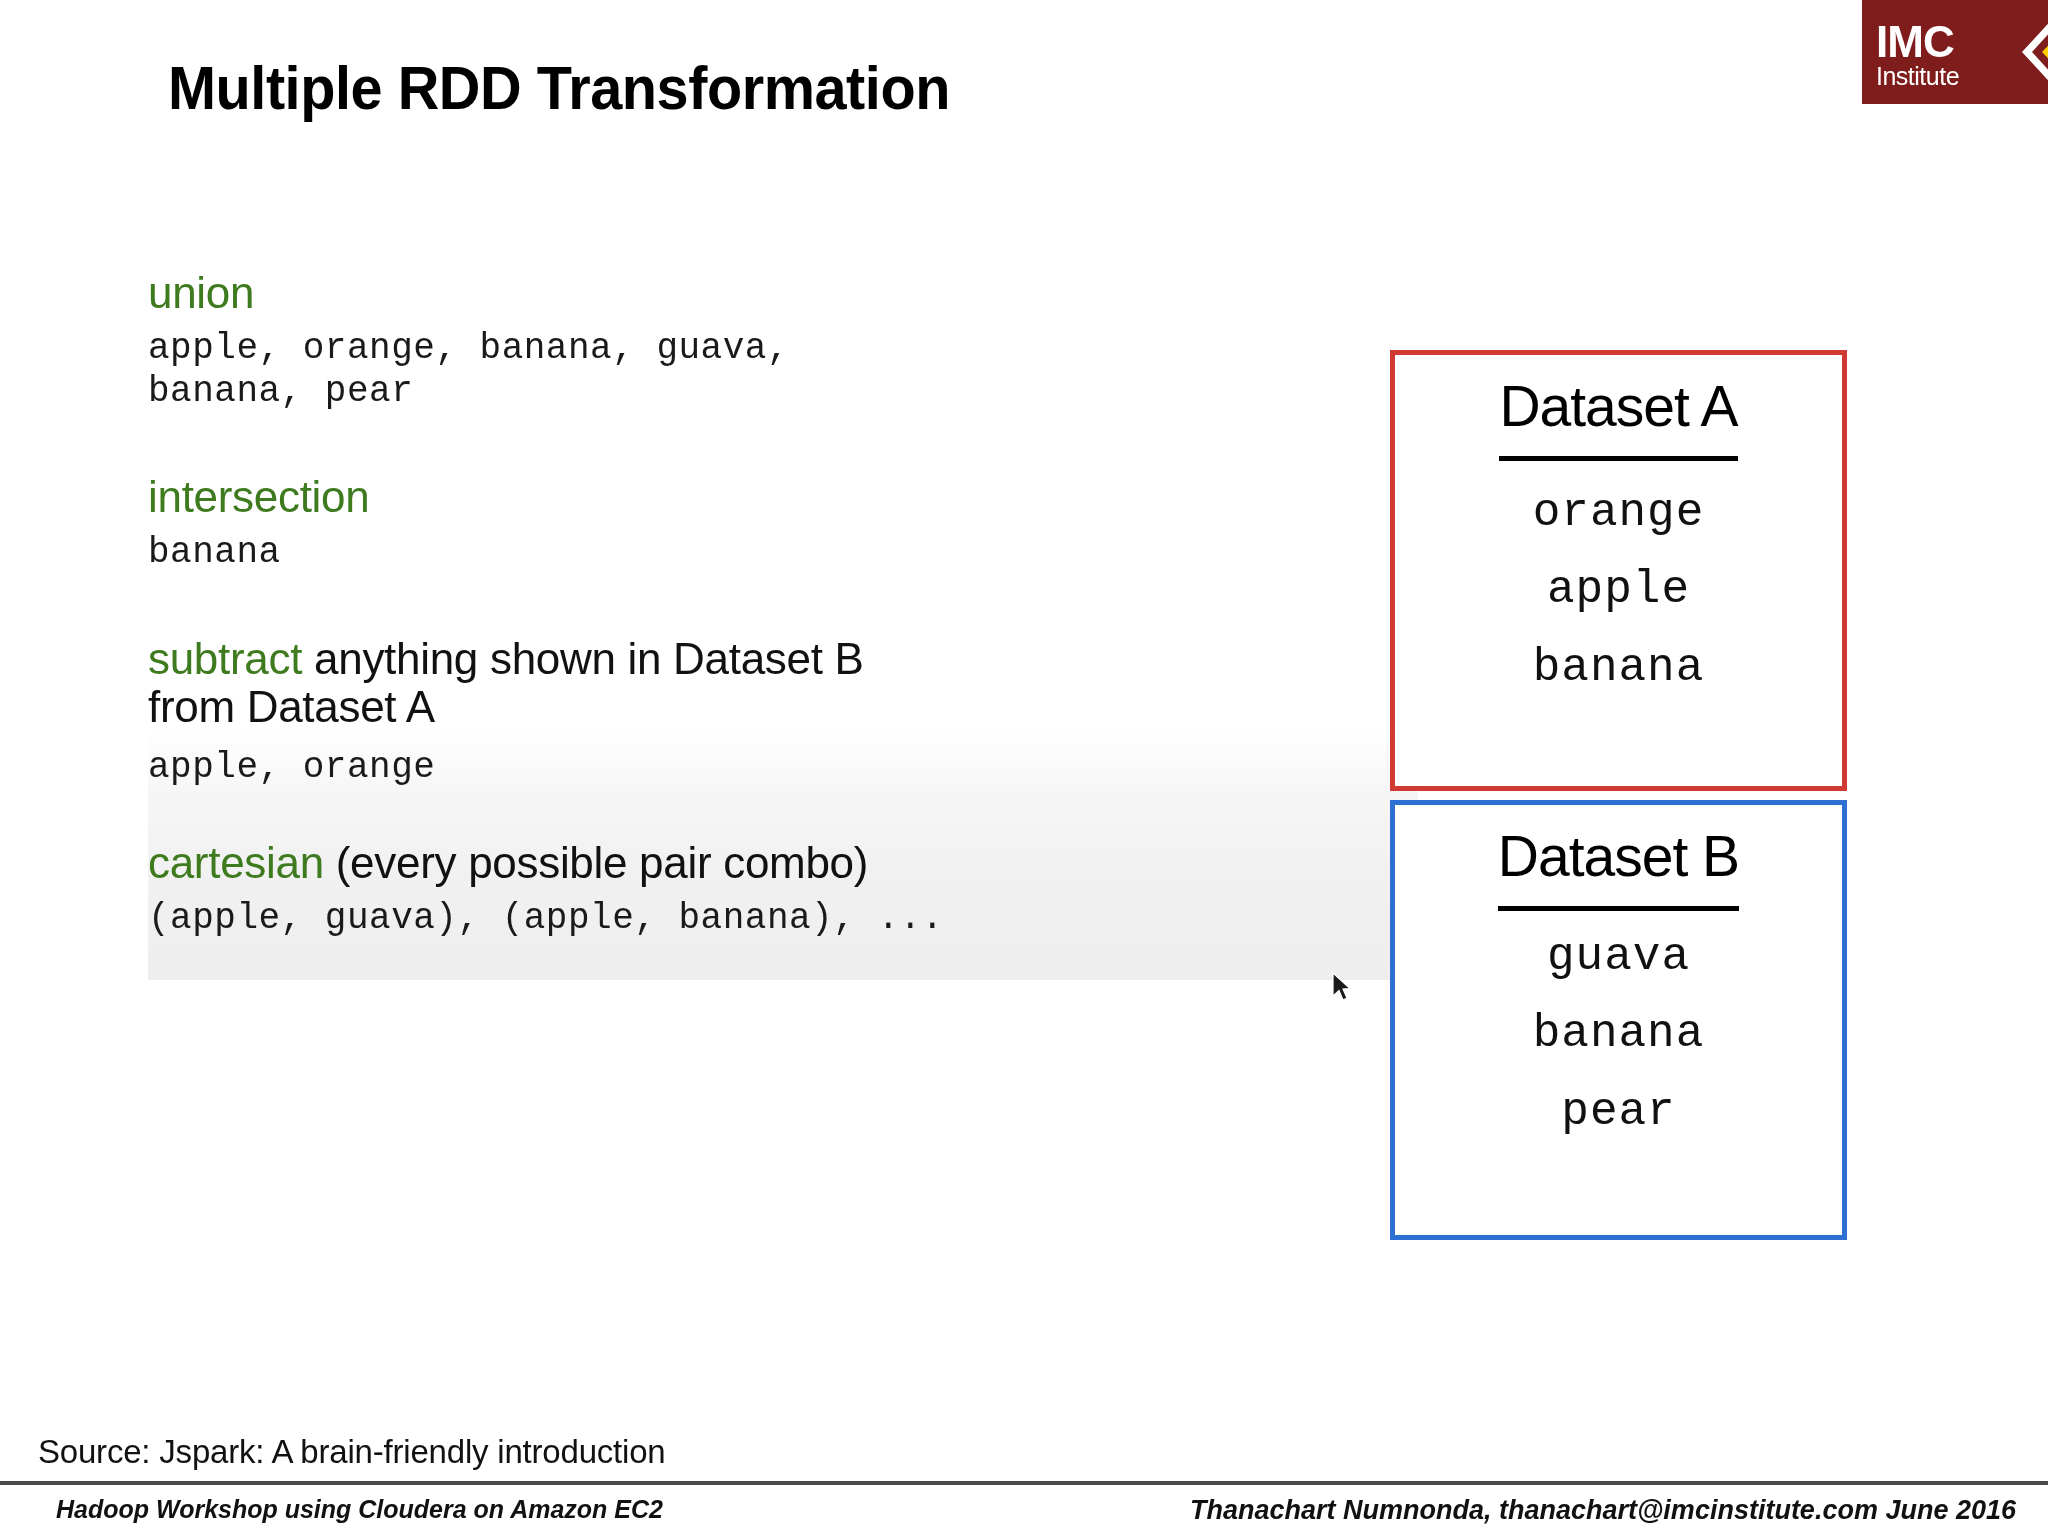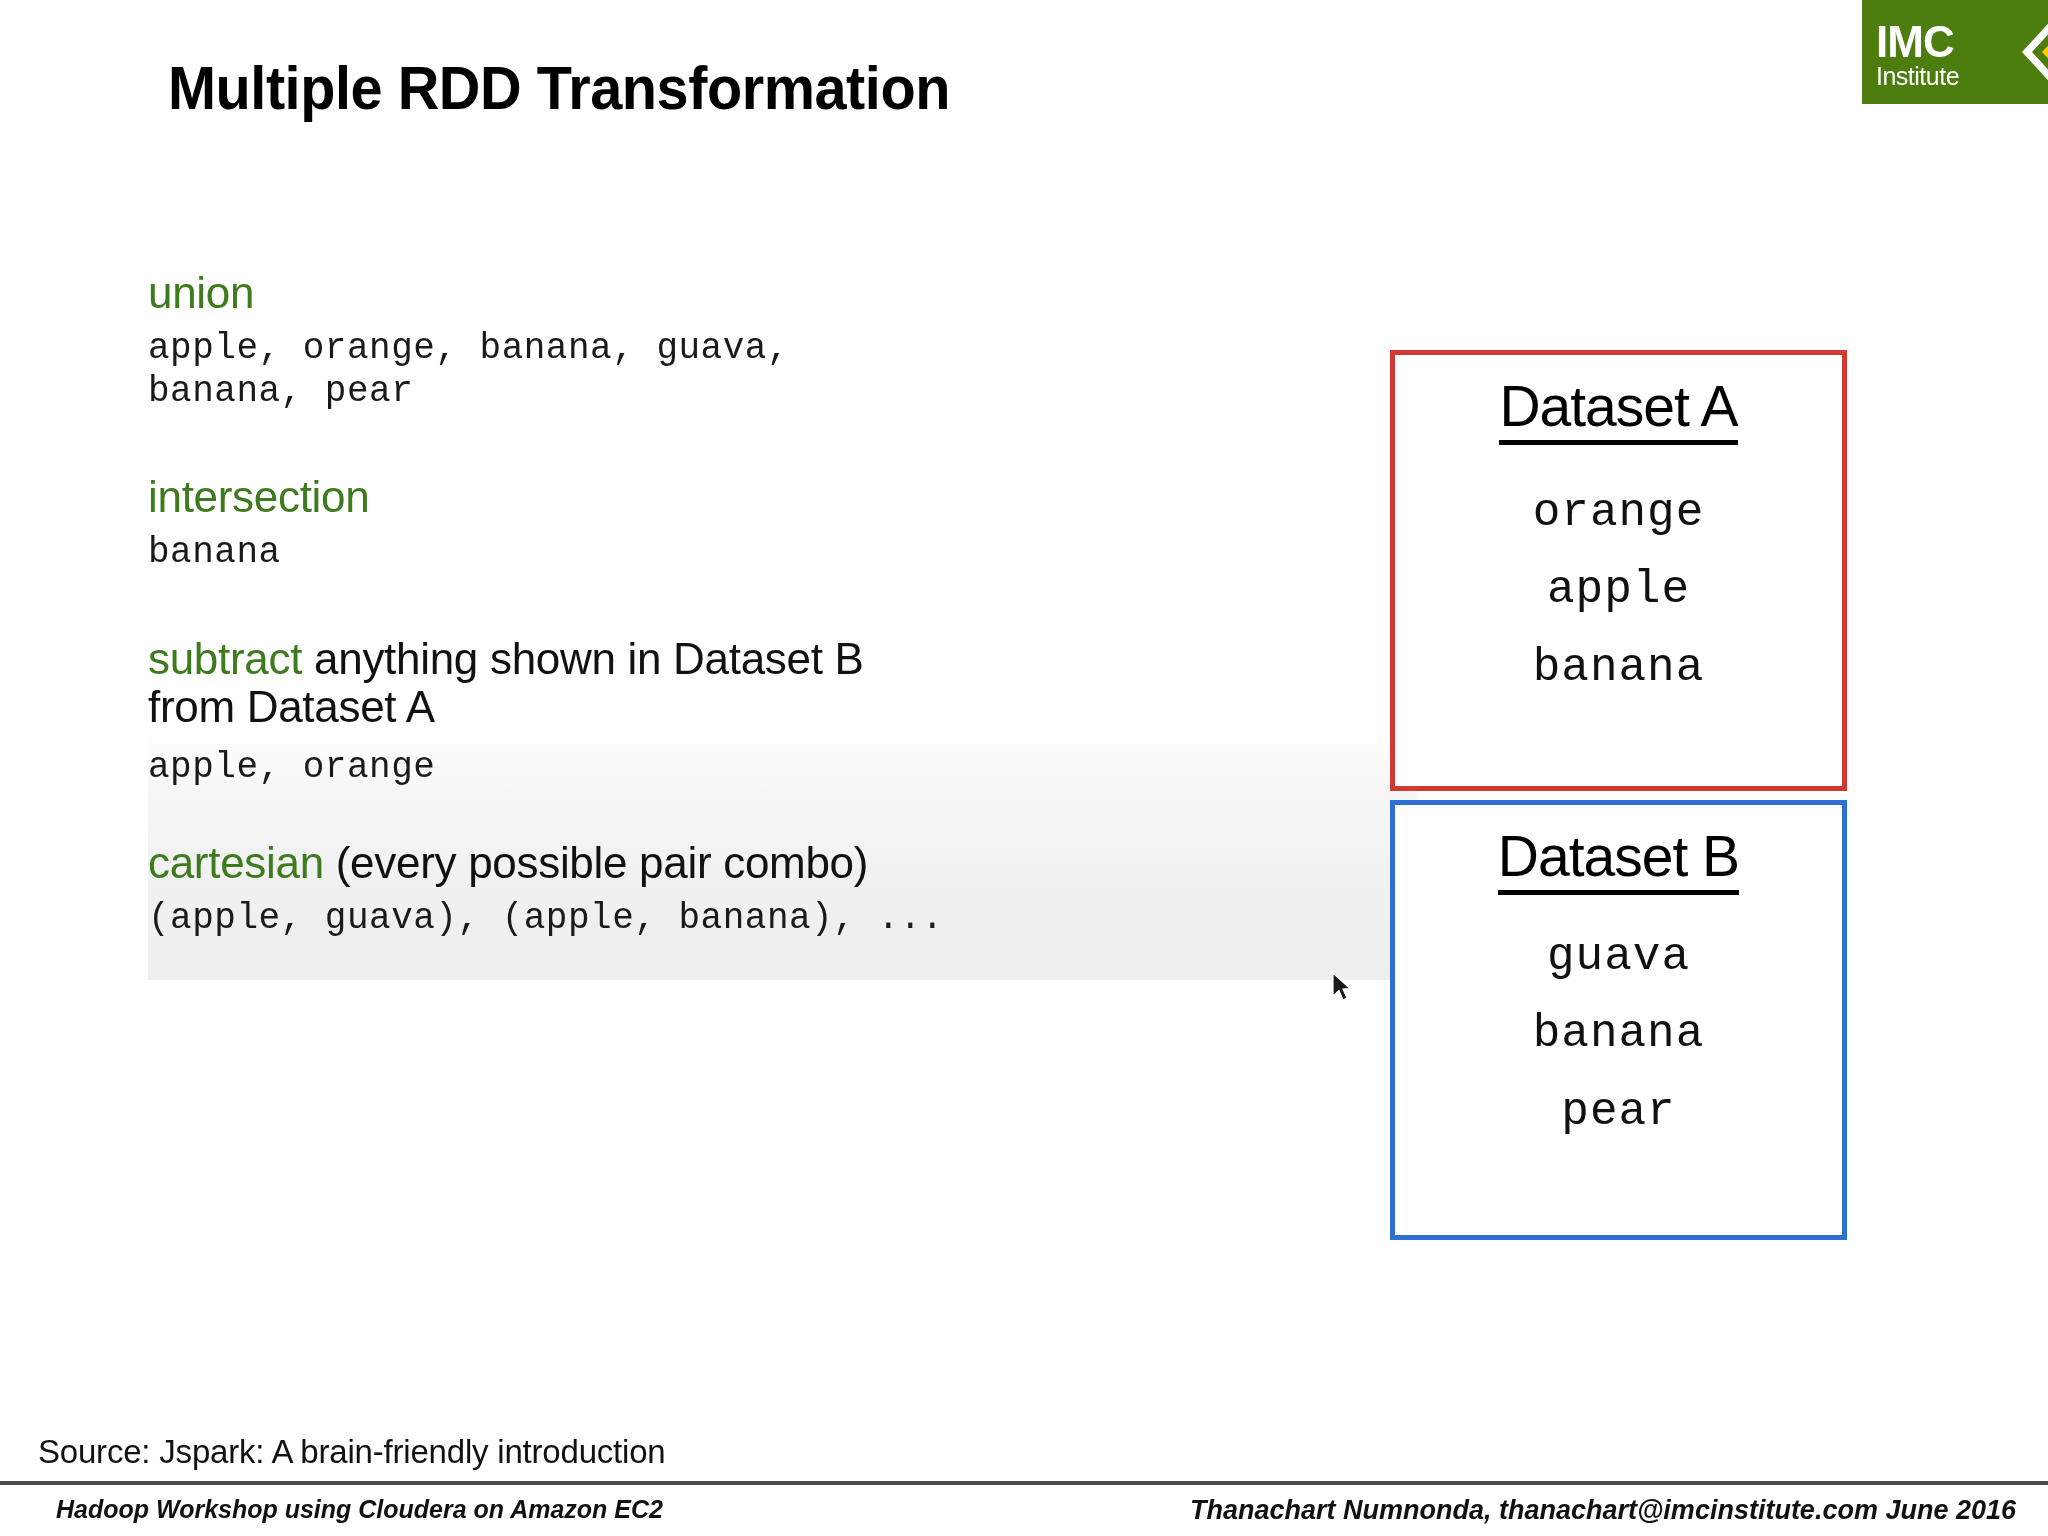--- a/index.html
+++ b/index.html
@@ -16,21 +16,21 @@
     color: #000000;
   }
 
   
   #logo {
     position: absolute;
     top: 0;
     left: 1862px;
     width: 186px;
     height: 104px;
-    background: #4d7c0f;
+    background: #7f1d1d;
     overflow: hidden;
   }
   #logo .logo-imc {
     position: absolute;
     left: 14px;
     top: 20px;
     color: #ffffff;
     font-size: 44px;
     font-weight: bold;
     letter-spacing: -1px;
@@ -142,21 +142,21 @@
   .dataset-title {
     text-align: center;
     font-size: 57px;
     font-weight: normal;
     letter-spacing: -1px;
     margin-top: 18px;
     color: #000;
   }
   .dataset-title span {
     border-bottom: 5px solid #000;
-    padding-bottom: 2px;
+    padding-bottom: 18px;
   }
   .dataset-items {
     margin-top: 36px;
     font-family: "Liberation Mono", monospace;
     font-size: 46px;
     line-height: 1.68;
     text-align: center;
     color: #111;
     letter-spacing: 1px;
   }

